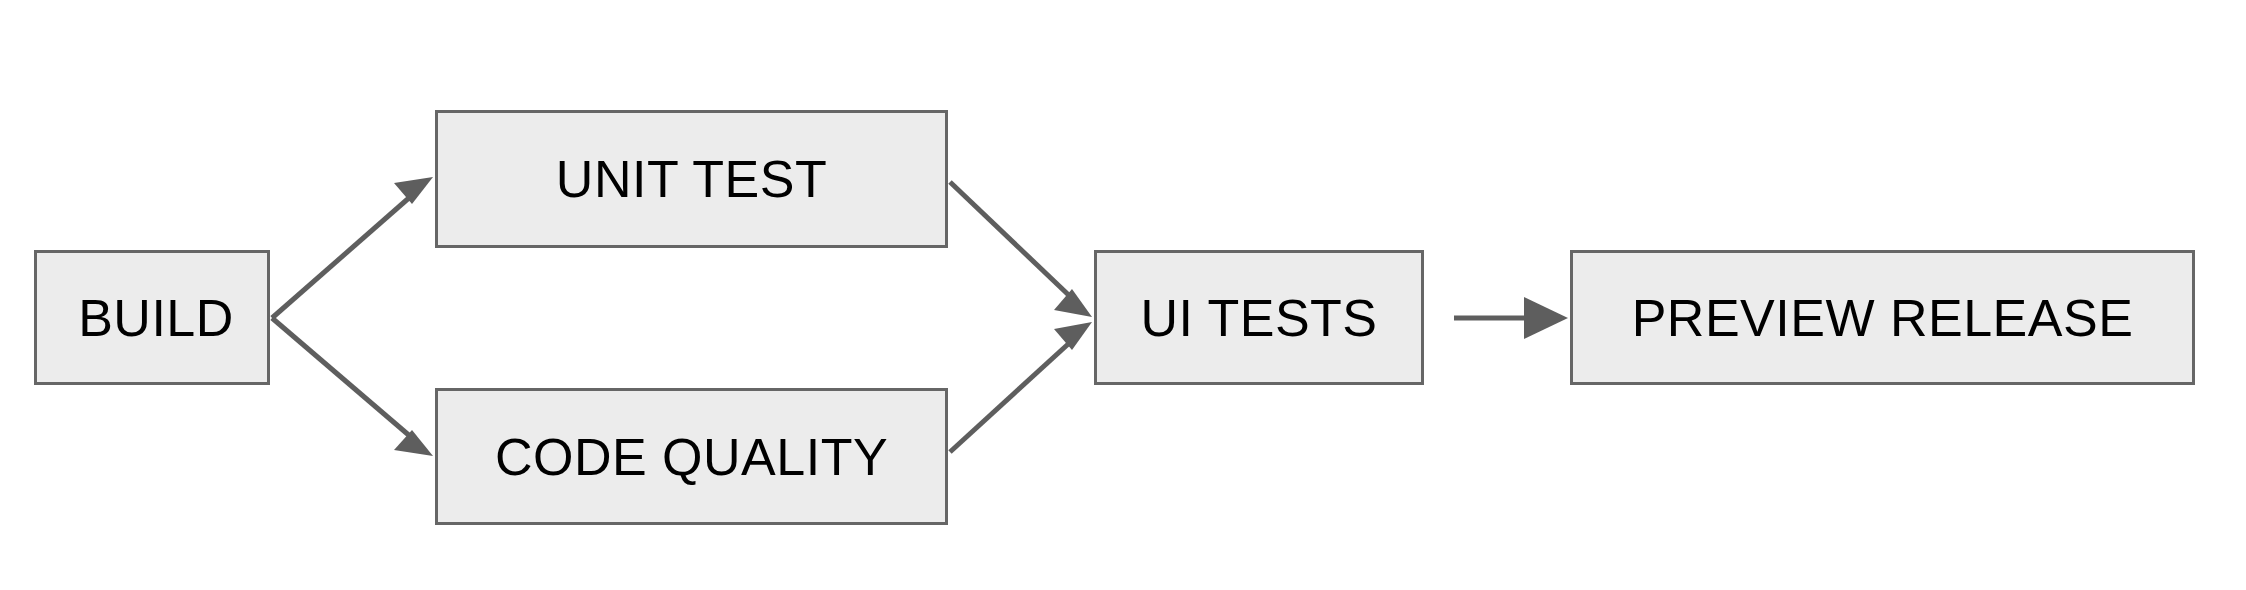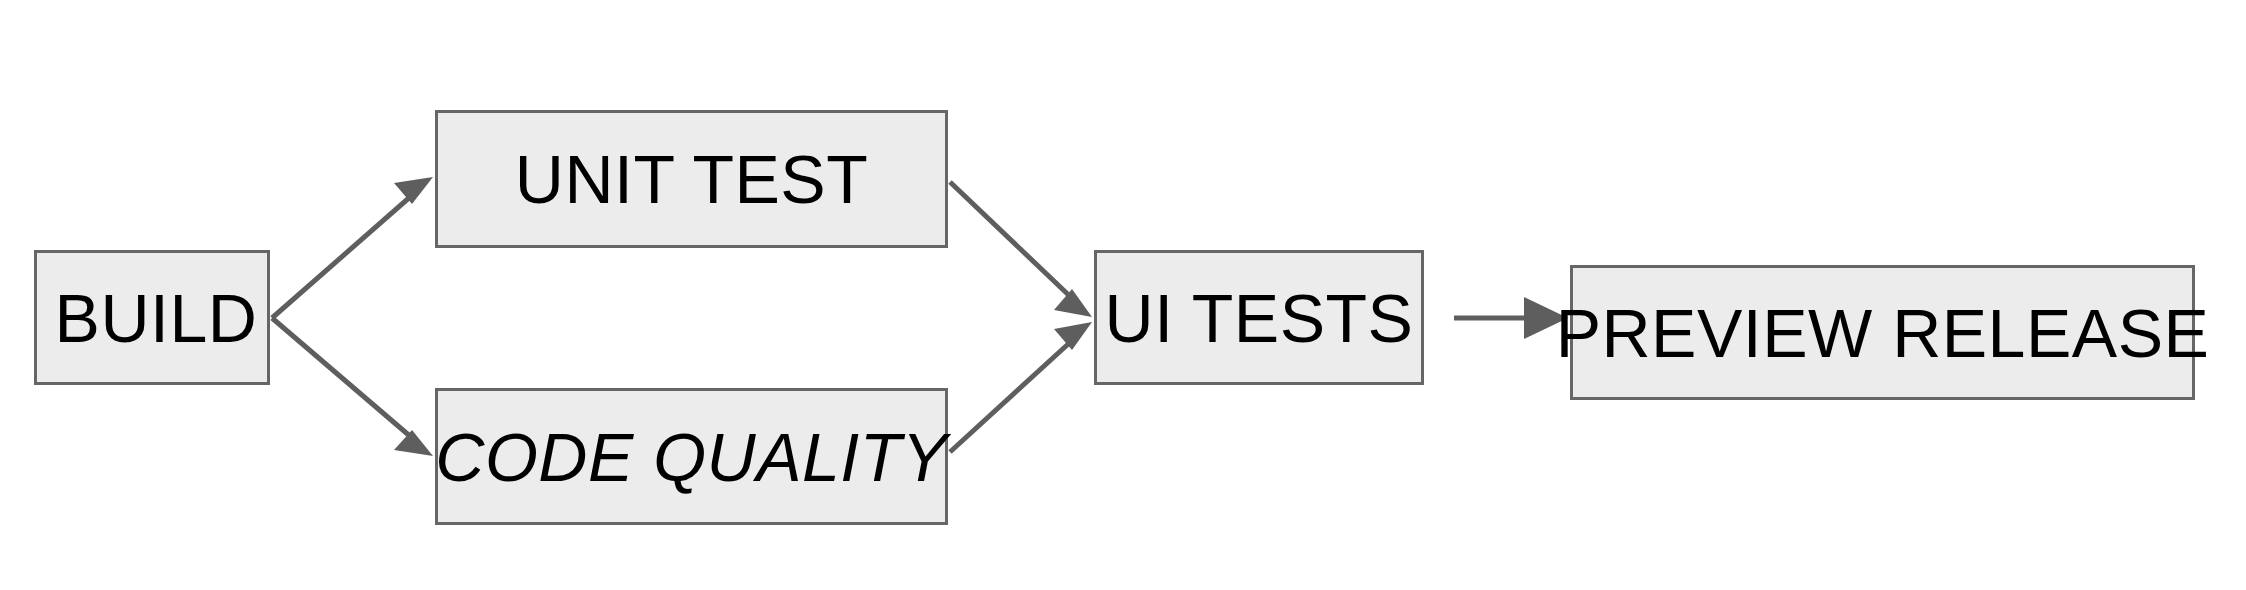--- a/index.html
+++ b/index.html
@@ -31,34 +31,34 @@
     box-sizing: border-box;
     background: #ececec;
     border: 3px solid #666666;
     display: flex;
     align-items: center;
     justify-content: center;
     z-index: 2;
   }
   .node-label {
     font-family: "Liberation Sans", sans-serif;
-    font-size: 68px;
+    font-size: 52px;
     font-weight: 400;
     color: #000000;
     letter-spacing: 0.5px;
     white-space: nowrap;
     line-height: 1;
     text-align: center;
   }
   
   #node-build        { left: 34px;   top: 250px; width: 236px; height: 135px; padding-left: 8px; }
   #node-unit-test    { left: 435px;  top: 110px; width: 513px; height: 138px; }
-  #node-code-quality { left: 435px;  top: 388px; width: 513px; height: 137px; font-style: italic; }
+  #node-code-quality { left: 435px;  top: 388px; width: 513px; height: 137px; }
   #node-ui-tests     { left: 1094px; top: 250px; width: 330px; height: 135px; }
-  #node-preview      { left: 1570px; top: 250px; width: 625px; height: 135px; margin-top: 15px; }
+  #node-preview      { left: 1570px; top: 250px; width: 625px; height: 135px; }
 
   .edge-line {
     stroke: #5e5e5e;
     stroke-width: 5;
     fill: none;
   }
   .edge-head {
     fill: #5e5e5e;
     stroke: none;
   }

